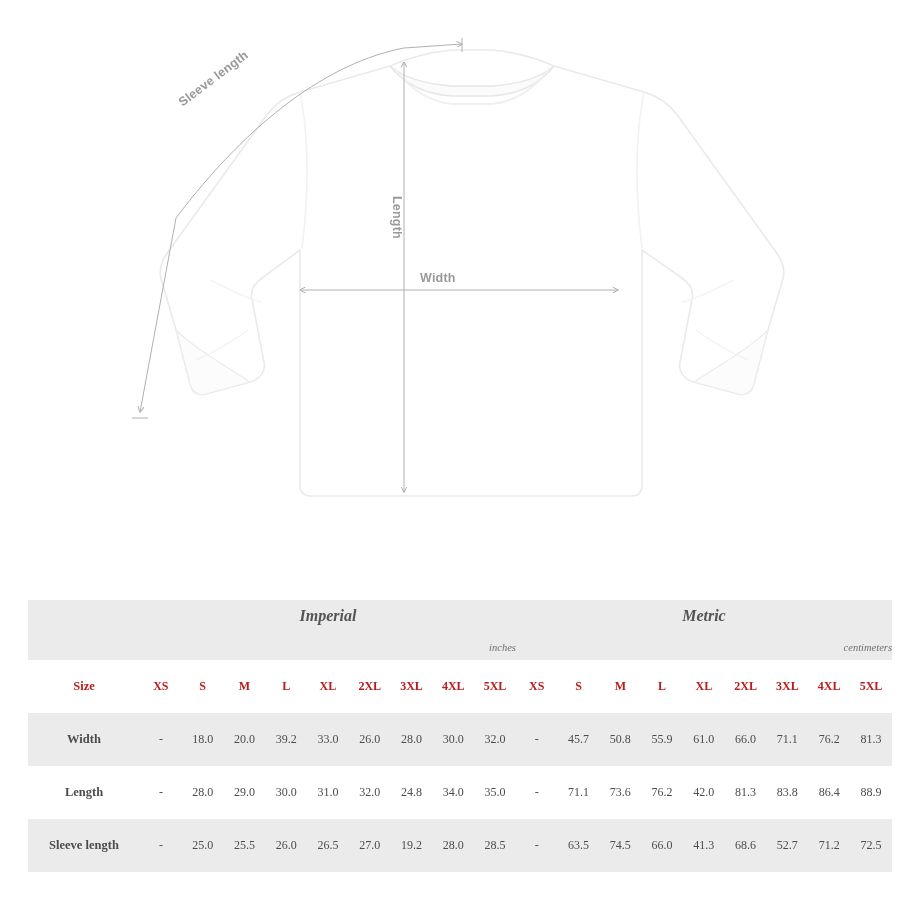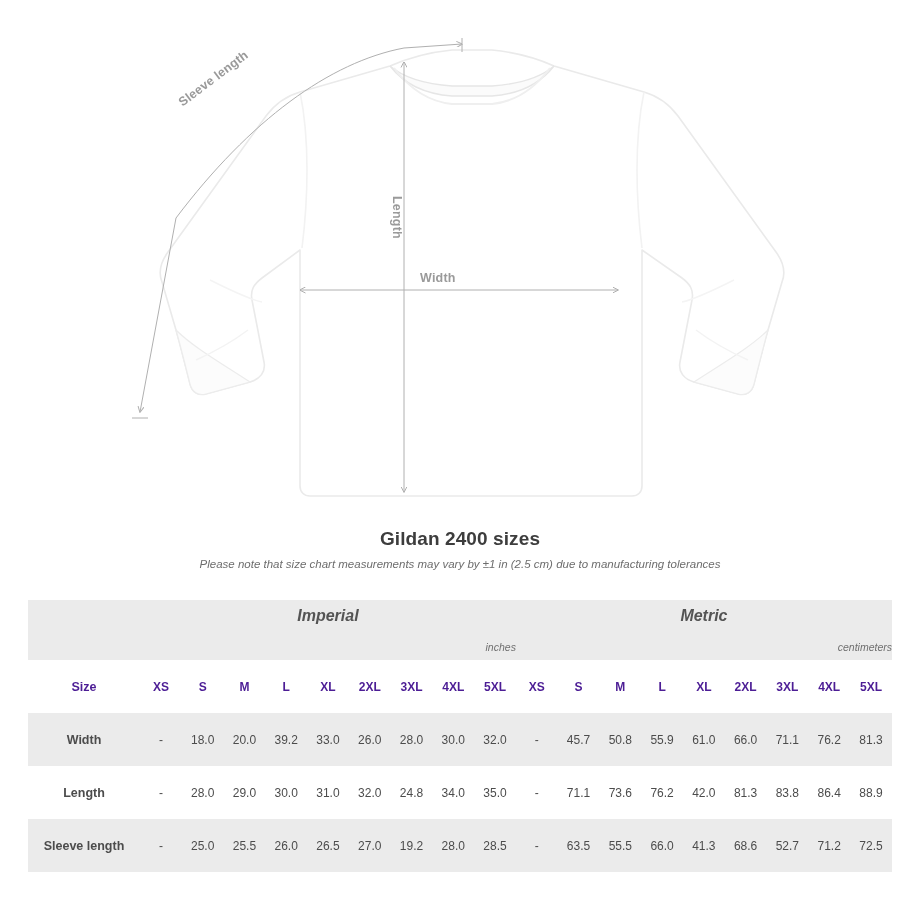--- a/index.html
+++ b/index.html
@@ -78,20 +78,21 @@
   #table-wrap {
     position: absolute;
     top: 600px;
     left: 28px;
     width: 864px;
   }
   table.size-table {
     width: 864px;
     border-collapse: collapse;
     table-layout: fixed;
+    font-family: Liberation Serif, serif;
   }
   table.size-table td, table.size-table th {
     border: 0;
     padding: 0;
   }
   .group-head {
     height: 60px;
     background: #ebebeb;
     text-align: center;
     vertical-align: middle;
@@ -115,21 +116,21 @@
   .col-label {
     width: 112px;
   }
   .hdr-row td {
     height: 53px;
     background: #ffffff;
     text-align: center;
     vertical-align: middle;
     font-size: 12px;
     font-weight: 700;
-    color: #4c1d95;
+    color: #b91c1c;
     border-bottom: 1px solid #e3e3e3;
   }
   .hdr-row td.col-label {
     font-size: 12.5px;
   }
   .data-row td {
     height: 53px;
     text-align: center;
     vertical-align: middle;
     font-size: 12px;
@@ -222,24 +223,20 @@
 
         <path d="M300,290 L618,290" marker-start="url(#arrTail)" marker-end="url(#arrHead)"></path>
       </g>
     </svg>
 
     <div class="dim-label" id="label-sleeve">Sleeve length</div>
     <div class="dim-label" id="label-length">Length</div>
     <div class="dim-label" id="label-width">Width</div>
   </div>
 
-  <div id="title-block">
-    <h1 id="chart-title">Gildan 2400 sizes</h1>
-    <p id="chart-note">Please note that size chart measurements may vary by ±1 in (2.5 cm) due to manufacturing tolerances</p>
-  </div>
 
   <div id="table-wrap">
     <table class="size-table">
       <tbody id="table-body">
           <tr>
             <td class="group-head col-label"></td>
             <td class="group-head" colspan="9">
               <span class="g-title">Imperial</span>
               <span class="g-sub">inches</span>
             </td>
@@ -317,21 +314,21 @@
             <td class="cell-imperial">25.0</td>
             <td class="cell-imperial">25.5</td>
             <td class="cell-imperial">26.0</td>
             <td class="cell-imperial">26.5</td>
             <td class="cell-imperial">27.0</td>
             <td class="cell-imperial">19.2</td>
             <td class="cell-imperial">28.0</td>
             <td class="cell-imperial">28.5</td>
             <td class="cell-metric">-</td>
             <td class="cell-metric">63.5</td>
-            <td class="cell-metric">55.5</td>
+            <td class="cell-metric">74.5</td>
             <td class="cell-metric">66.0</td>
             <td class="cell-metric">41.3</td>
             <td class="cell-metric">68.6</td>
             <td class="cell-metric">52.7</td>
             <td class="cell-metric">71.2</td>
             <td class="cell-metric">72.5</td>
           </tr>
         </tbody>
     </table>
   </div>

